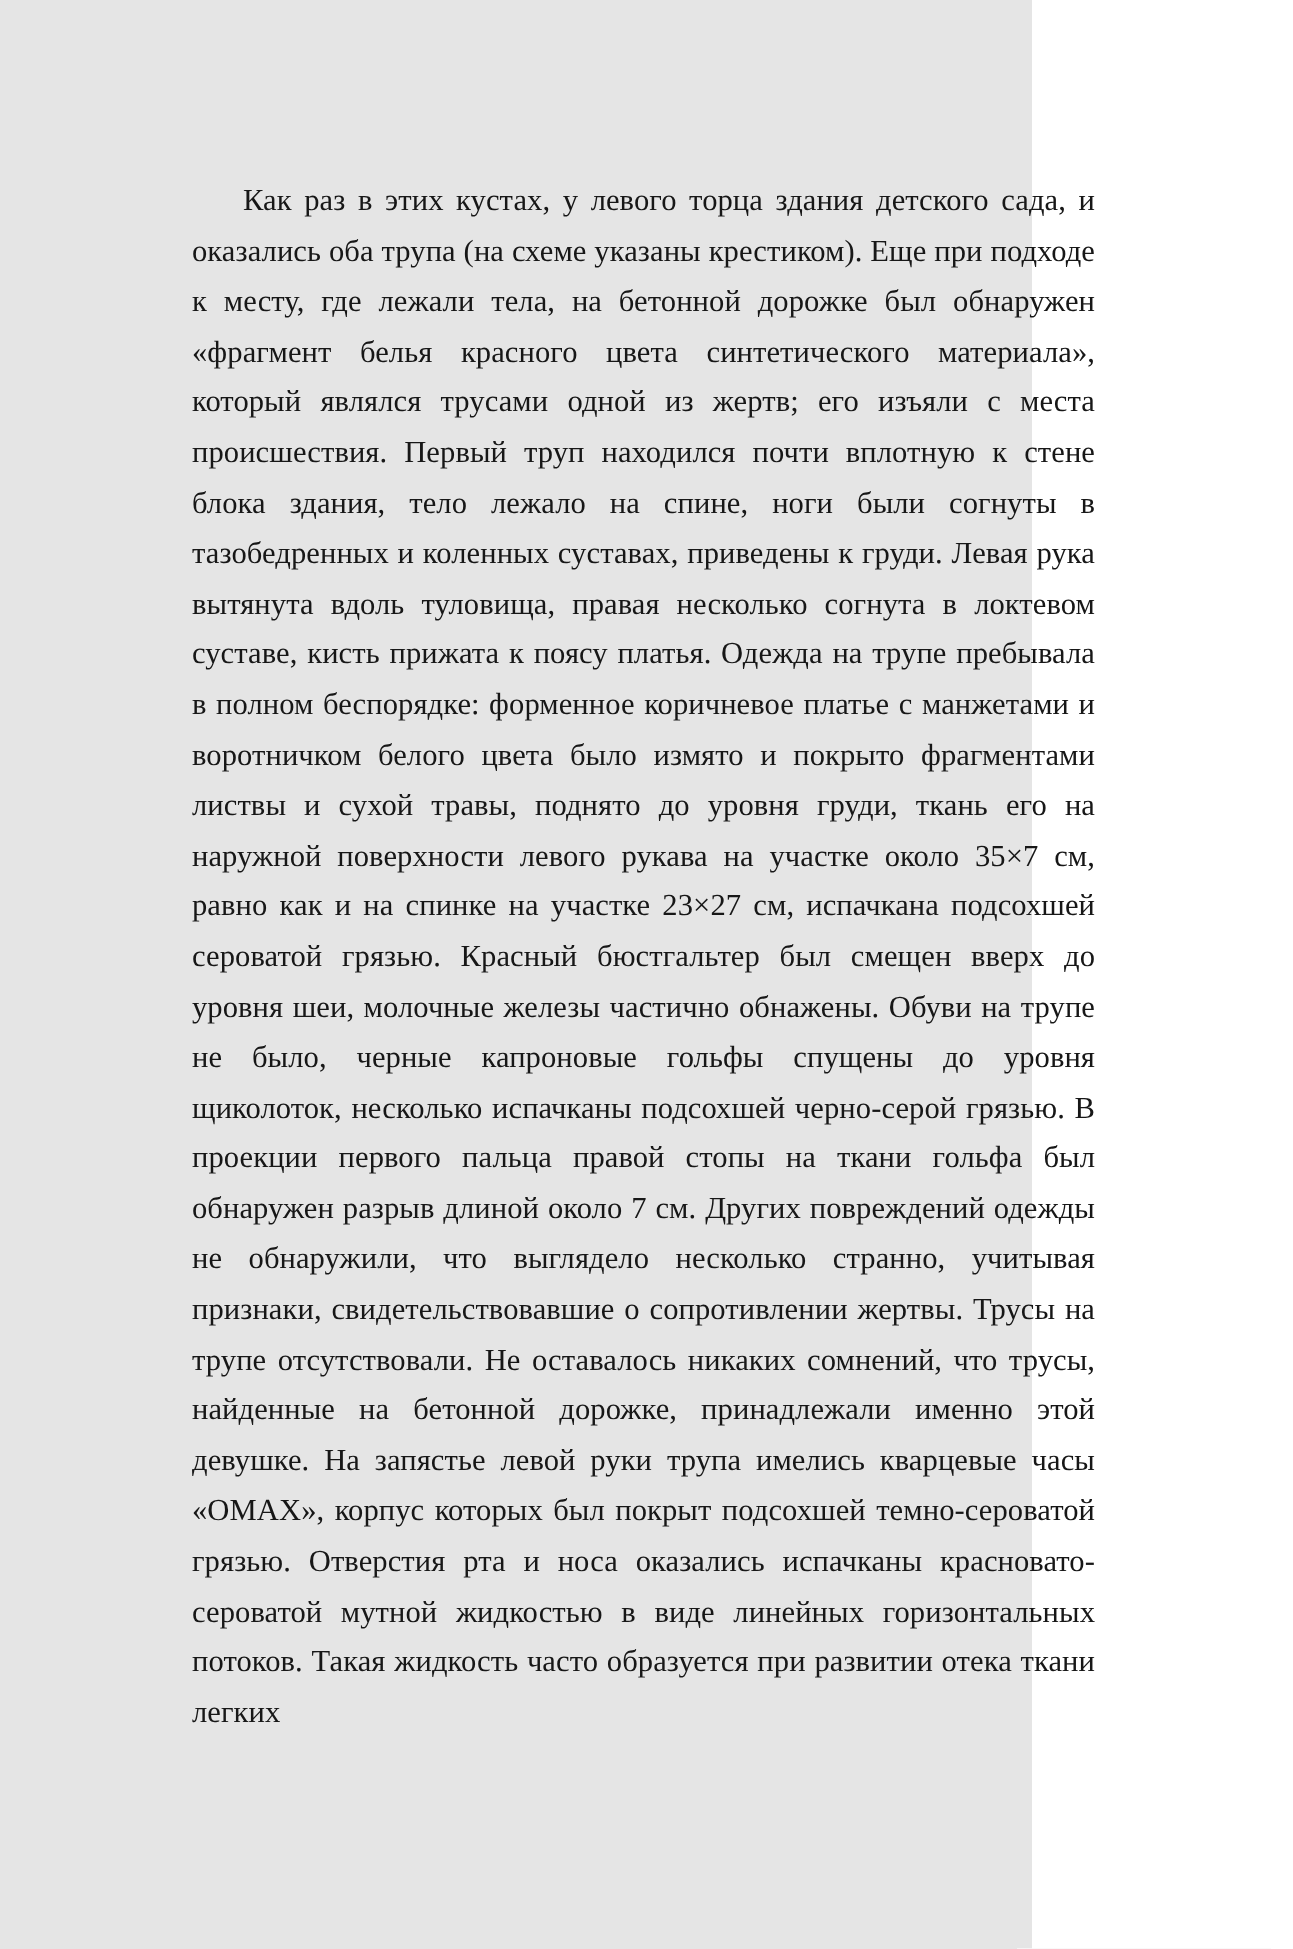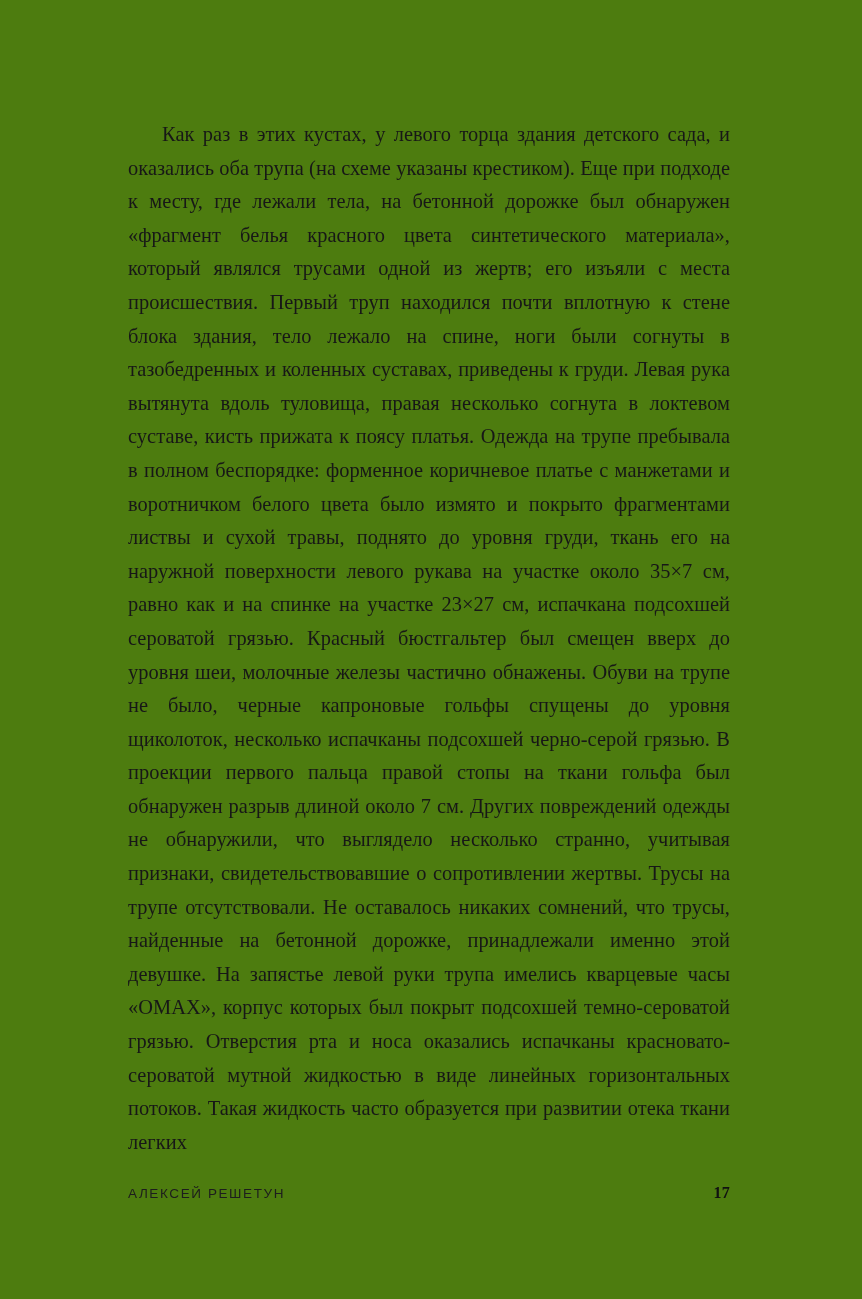--- a/index.html
+++ b/index.html
@@ -12,23 +12,23 @@
     height: 1299px;
     position: relative;
     font-family: "Liberation Serif", serif;
     color: #1a1a1a;
     overflow: hidden;
   }
   .page {
     position: absolute;
     left: 0;
     top: 0;
-    width: 862px;
+    width: 688px;
     height: 1299px;
-    background: #4d7c0f;
+    background: #e5e5e5;
   }
   .text-block {
     position: absolute;
     left: 128px;
     top: 118px;
     width: 602px;
     font-family: "Liberation Serif", serif;
     font-size: 20.4px;
     line-height: 33.6px;
     text-align: justify;
@@ -68,18 +68,14 @@
 </style>
 </head>
 <body>
 
 <div class="page">
 
   <div class="text-block">
     <p>Как раз в этих кустах, у левого торца здания детского сада, и оказались оба трупа (на схеме указаны крестиком). Еще при подходе к месту, где лежали тела, на бетонной дорожке был обнаружен «фрагмент белья красного цвета синтетического материала», который являлся трусами одной из жертв; его изъяли с места происшествия. Первый труп находился почти вплотную к стене блока здания, тело лежало на спине, ноги были согнуты в тазобедренных и коленных суставах, приведены к груди. Левая рука вытянута вдоль туловища, правая несколько согнута в локтевом суставе, кисть прижата к поясу платья. Одежда на трупе пребывала в полном беспорядке: форменное коричневое платье с манжетами и воротничком белого цвета было измято и покрыто фрагментами листвы и сухой травы, поднято до уровня груди, ткань его на наружной поверхности левого рукава на участке около 35×7 см, равно как и на спинке на участке 23×27 см, испачкана подсохшей сероватой грязью. Красный бюстгальтер был смещен вверх до уровня шеи, молочные железы частично обнажены. Обуви на трупе не было, черные капроновые гольфы спущены до уровня щиколоток, несколько испачканы подсохшей черно-серой грязью. В проекции первого пальца правой стопы на ткани гольфа был обнаружен разрыв длиной около 7 см. Других повреждений одежды не обнаружили, что выглядело несколько странно, учитывая признаки, свидетельствовавшие о сопротивлении жертвы. Трусы на трупе отсутствовали. Не оставалось никаких сомнений, что трусы, найденные на бетонной дорожке, принадлежали именно этой девушке. На запястье левой руки трупа имелись кварцевые часы «OMAX», корпус которых был покрыт подсохшей темно-сероватой грязью. Отверстия рта и носа оказались испачканы красновато-сероватой мутной жидкостью в виде линейных горизонтальных потоков. Такая жидкость часто образуется при развитии отека ткани легких</p>
   </div>
 
-  <div class="footer">
-    <span class="footer-author">АЛЕКСЕЙ РЕШЕТУН</span>
-    <span class="footer-page">17</span>
-  </div>
 
 </div>
 
 </body></html>

